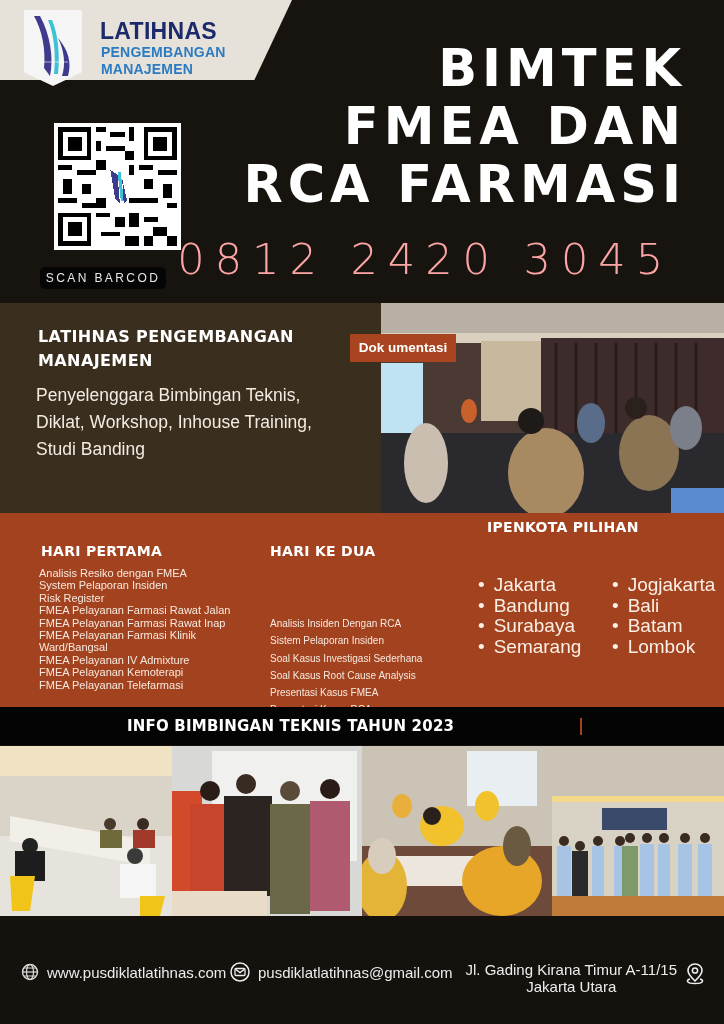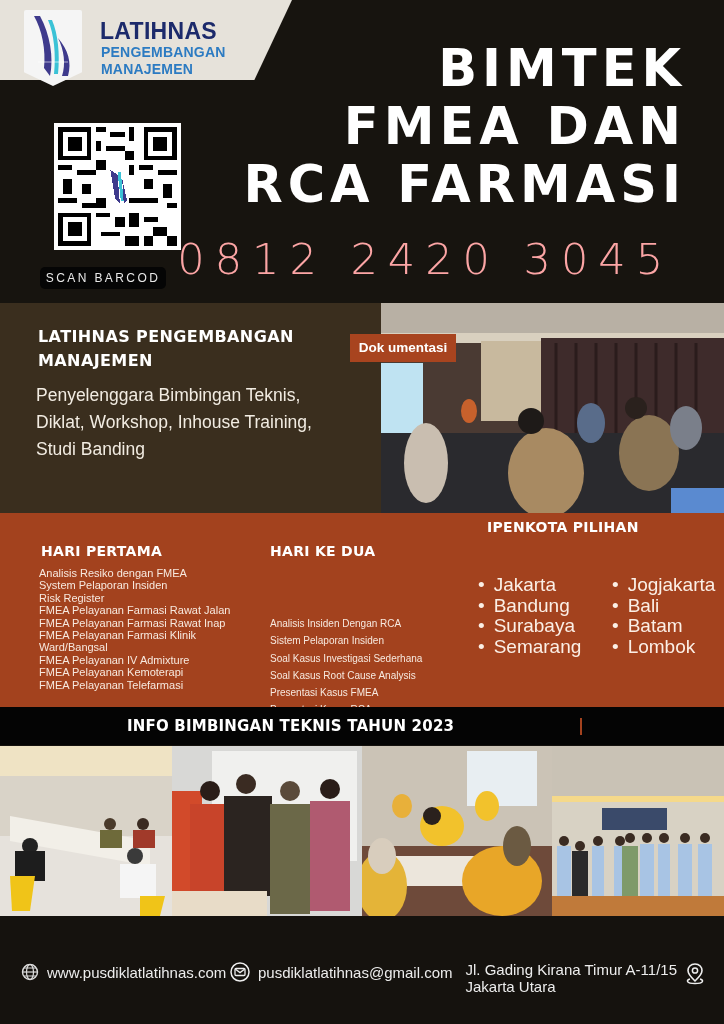--- a/index.html
+++ b/index.html
@@ -66,21 +66,21 @@
 
   
   .gallery { position: absolute; left: 0; top: 746px; width: 724px; height: 170px; }
   .gphoto { position: absolute; top: 0; height: 170px; overflow: hidden; }
   .gphoto svg, .photo-main svg { width: 100%; height: 100%; display: block; }
 
   
   .footer { position: absolute; left: 0; top: 916px; width: 724px; height: 108px; background: #15120e; }
   .f-item { position: absolute; font-size: 15px; color: #ececec; display: flex; align-items: center; }
   .f-icon { width: 18px; height: 18px; margin-right: 8px; display: inline-block; }
-  .addr { position: absolute; right: 47px; top: 961px; text-align: left; font-size: 15px; line-height: 17px; color: #ececec; }
+  .addr { position: absolute; right: 47px; top: 961px; text-align: center; font-size: 15px; line-height: 17px; color: #ececec; }
   .pin-icon { position: absolute; left: 684px; top: 962px; width: 22px; height: 24px; }
 </style>
 </head>
 <body>
 
 <div class="top"></div>
 
 <div class="logo-panel">
   <div class="logo-shield">
     <svg viewBox="0 0 58 76">

